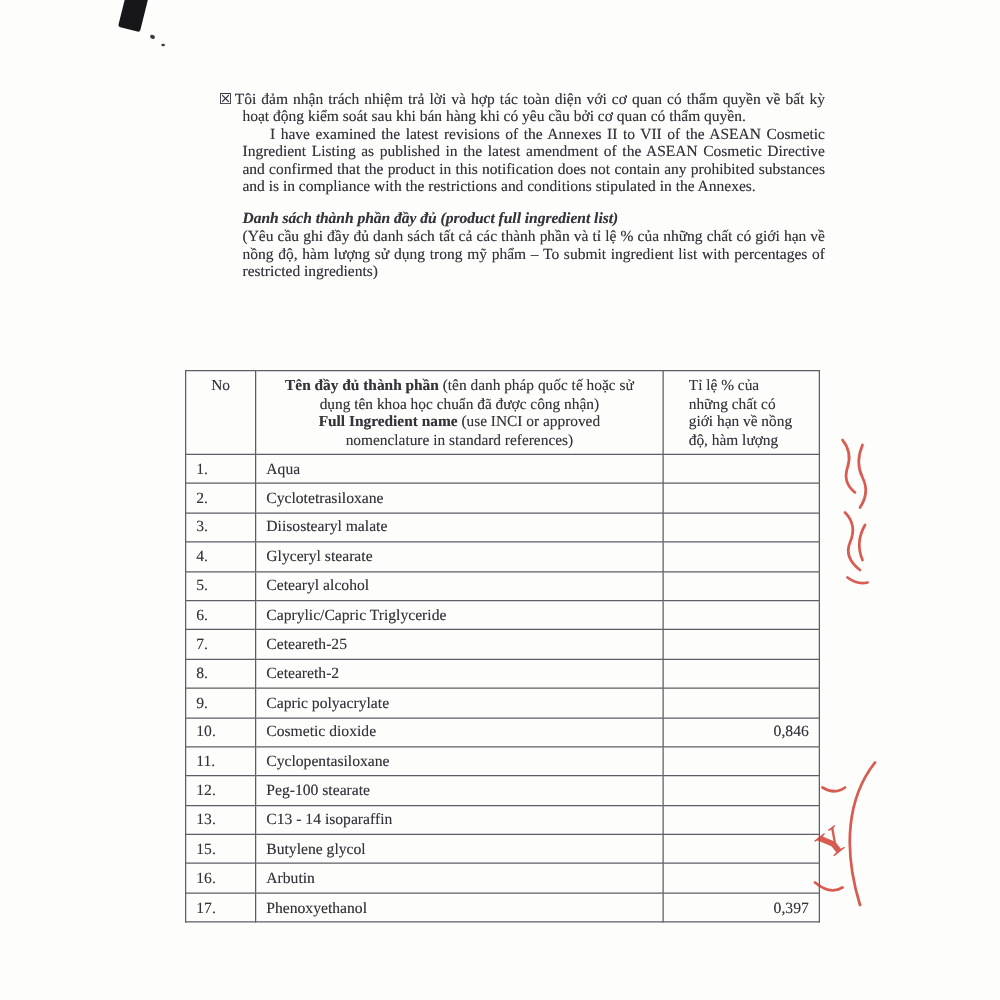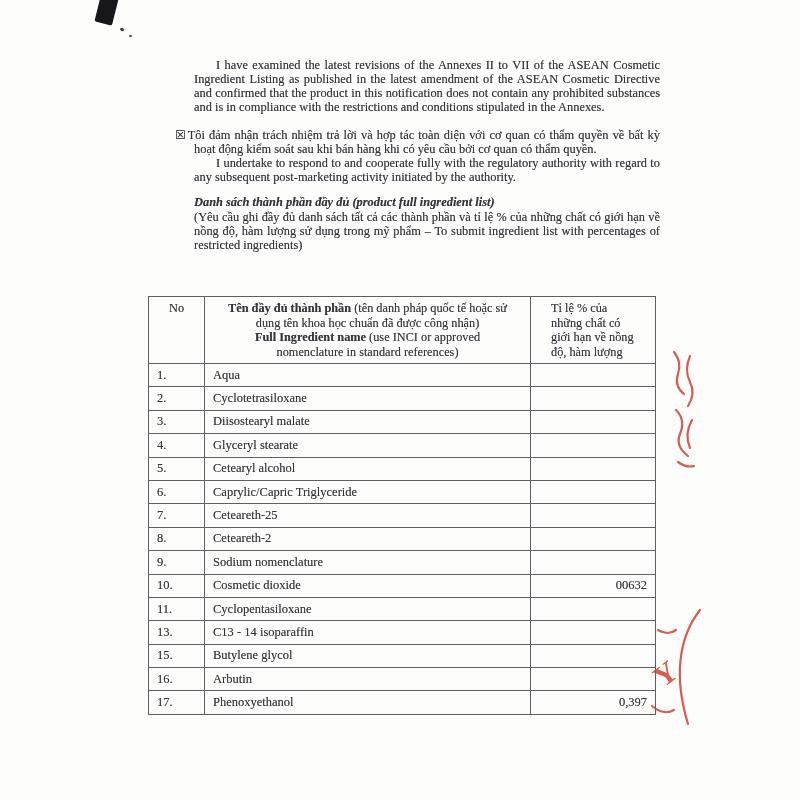--- a/index.html
+++ b/index.html
@@ -96,23 +96,22 @@
 </head>
 <body>
 
 <div class="page">
 
   <div class="scan-corner"></div>
   <div class="speck speck-1"></div>
   <div class="speck speck-2"></div>
 
   <div class="doc-body">
+    <p class="para checkbox-para gap-above"><span class="checkbox">☒</span><span>Tôi đảm nhận trách nhiệm trả lời và hợp tác toàn diện với cơ quan có thẩm quyền về bất kỳ hoạt động kiểm soát sau khi bán hàng khi có yêu cầu bởi cơ quan có thẩm quyền.</span></p>
     <p class="para indent">I have examined the latest revisions of the Annexes II to VII of the ASEAN Cosmetic Ingredient Listing as published in the latest amendment of the ASEAN Cosmetic Directive and confirmed that the product in this notification does not contain any prohibited substances and is in compliance with the restrictions and conditions stipulated in the Annexes.</p>
-    <p class="para checkbox-para gap-above"><span class="checkbox">☒</span><span>Tôi đảm nhận trách nhiệm trả lời và hợp tác toàn diện với cơ quan có thẩm quyền về bất kỳ hoạt động kiểm soát sau khi bán hàng khi có yêu cầu bởi cơ quan có thẩm quyền.</span></p>
-    <p class="para indent">I undertake to respond to and cooperate fully with the regulatory authority with regard to any subsequent post-marketing activity initiated by the authority.</p>
     <p class="heading">Danh sách thành phần đầy đủ (product full ingredient list)</p>
     <p class="para note">(Yêu cầu ghi đầy đủ danh sách tất cả các thành phần và tỉ lệ % của những chất có giới hạn về nồng độ, hàm lượng sử dụng trong mỹ phẩm – To submit ingredient list with percentages of restricted ingredients)</p>
   </div>
 
   <table class="ingredient-table">
     <colgroup>
       <col class="c-no">
         <col class="c-name">
         <col class="c-pct">
     </colgroup>
@@ -171,36 +170,41 @@
         </tr>
 
         <tr>
           <td class="td-no">8.</td>
           <td class="td-name">Ceteareth-2</td>
           <td class="td-pct"></td>
         </tr>
 
         <tr>
           <td class="td-no">9.</td>
-          <td class="td-name">Sodium nomenclature</td>
+          <td class="td-name">Capric polyacrylate</td>
           <td class="td-pct"></td>
         </tr>
 
         <tr>
           <td class="td-no">10.</td>
           <td class="td-name">Cosmetic dioxide</td>
-          <td class="td-pct">00632</td>
+          <td class="td-pct">0,846</td>
         </tr>
 
         <tr>
           <td class="td-no">11.</td>
           <td class="td-name">Cyclopentasiloxane</td>
           <td class="td-pct"></td>
         </tr>
 
+        <tr>
+          <td class="td-no">12.</td>
+          <td class="td-name">Peg-100 stearate</td>
+          <td class="td-pct"></td>
+        </tr>
 
         <tr>
           <td class="td-no">13.</td>
           <td class="td-name">C13 - 14 isoparaffin</td>
           <td class="td-pct"></td>
         </tr>
 
 
         <tr>
           <td class="td-no">15.</td>

